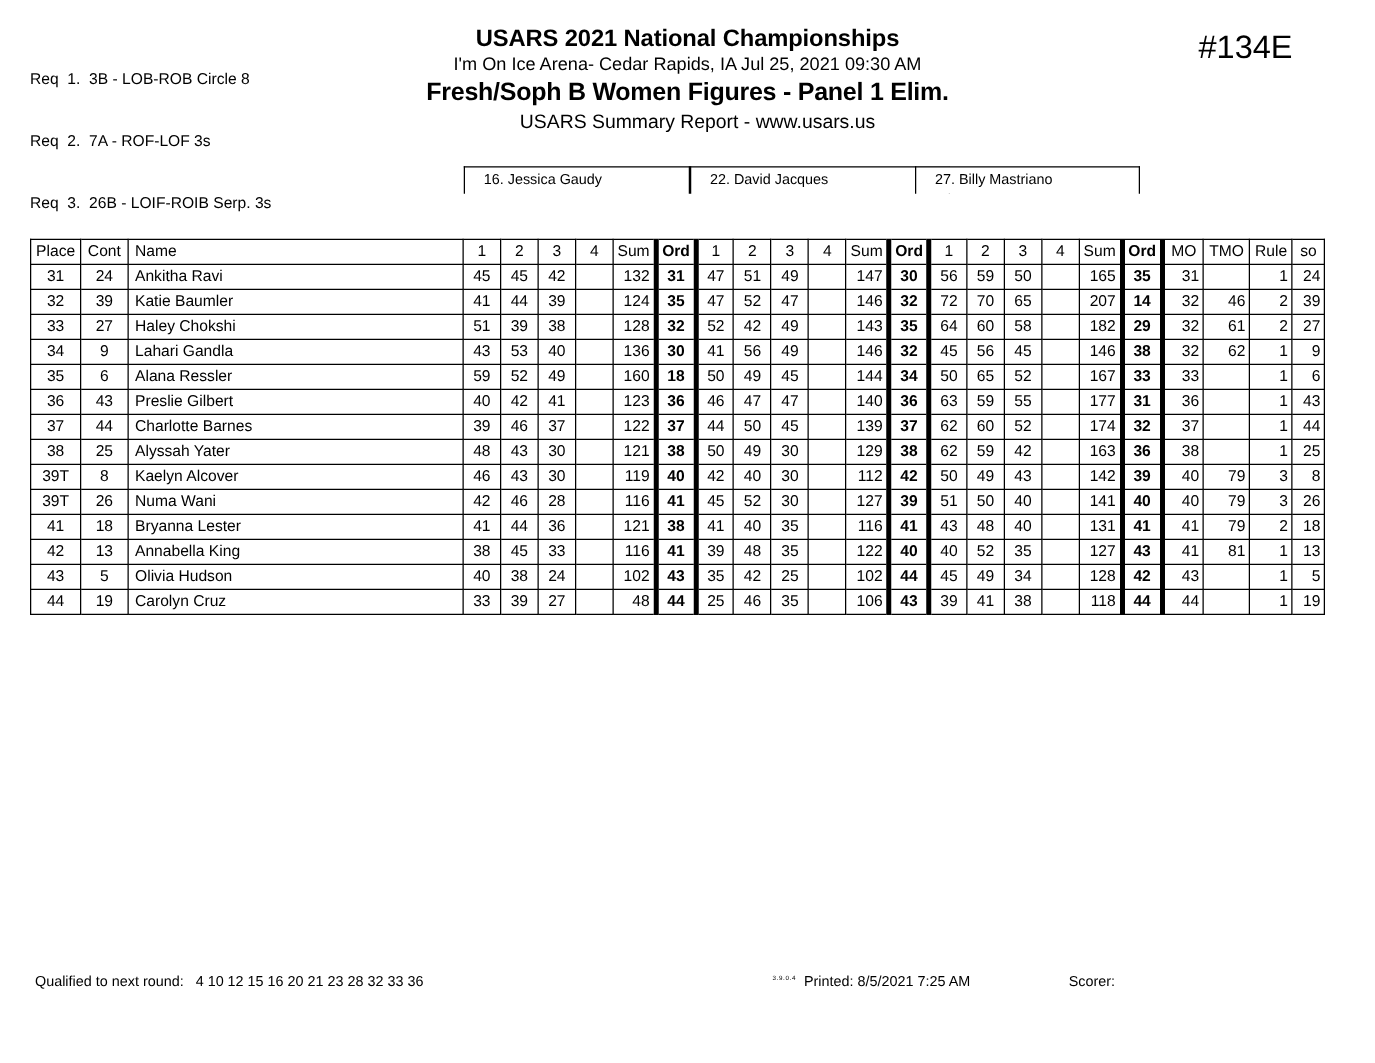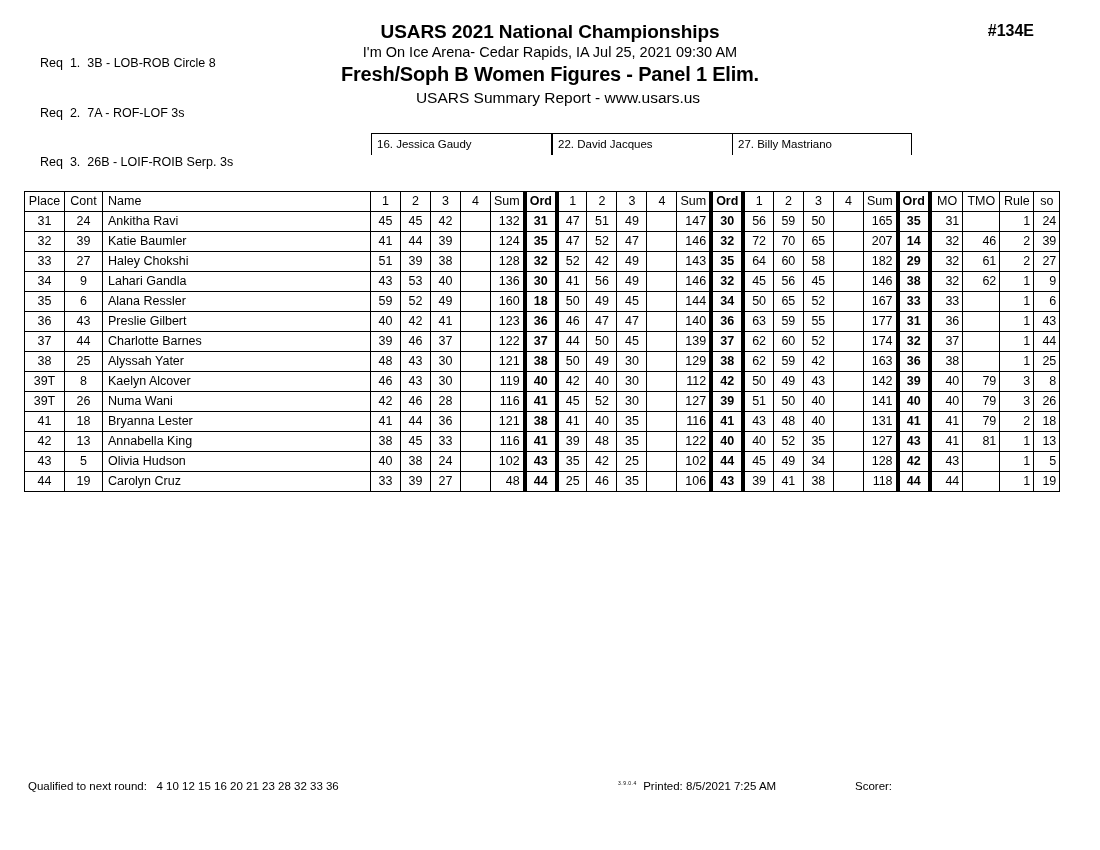--- a/index.html
+++ b/index.html
@@ -18,21 +18,20 @@
   }
 
   
   #reqs {
     position: absolute;
     left: 24px;
     top: 22px;
     font-size: 12.5px;
     line-height: 16.5px;
     white-space: pre;
-    margin-left: 16px;
   }
   #reqs .req-line { white-space: pre; }
 
   
   #titleblock {
     position: absolute;
     left: 0;
     right: 0;
     top: 20px;
     text-align: center;
@@ -60,42 +59,42 @@
     font-weight: normal;
     line-height: 22px;
     padding-left: 16px;
   }
 
   
   #eventnum {
     position: absolute;
     right: 66px;
     top: 22px;
-    font-size: 16px;
-    font-weight: bold;
+    font-size: 26px;
+    font-weight: normal;
   }
 
   
   #judgestrip {
     position: absolute;
     left: 371px;
     top: 133px;
     height: 22px;
   }
   .judge-box {
     position: absolute;
     top: 0;
     height: 22px;
     box-sizing: border-box;
     border: 1px solid #000;
     border-bottom: none;
     background: #fff;
     font-size: 11.5px;
     line-height: 20px;
-    padding-left: 5px;
+    padding-left: 15px;
     white-space: nowrap;
     overflow: hidden;
   }
   .judge-box.j1 { left: 0px;   width: 181px; }
   .judge-box.j2 { left: 181px; width: 208px; }
   .judge-box.j3 { left: 361px; width: 180px; }
 
   
   #results {
     position: absolute;

